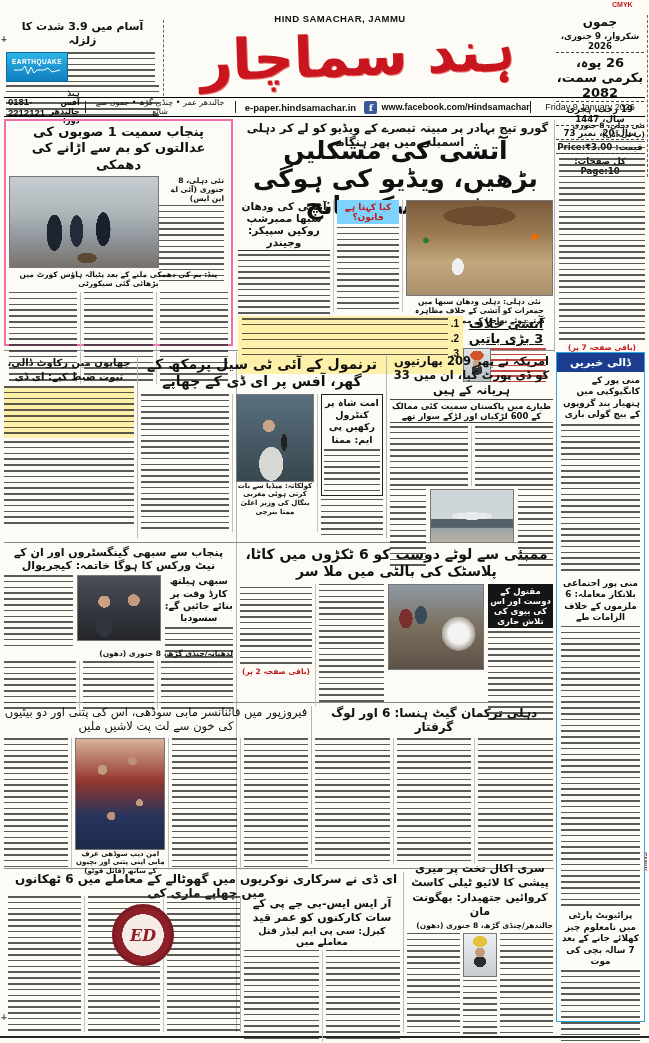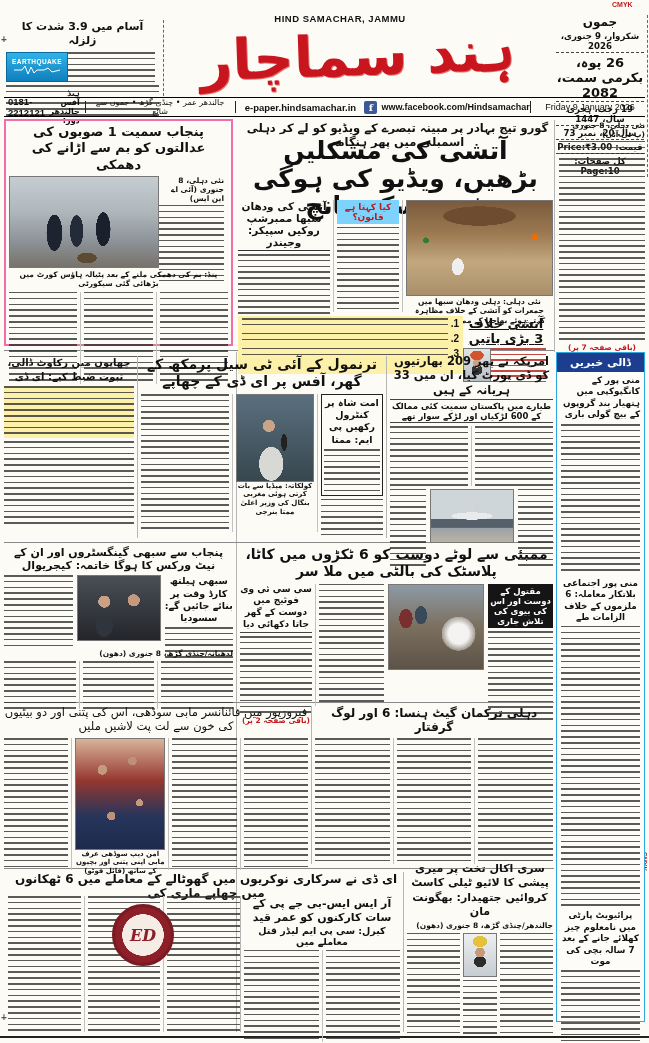--- a/index.html
+++ b/index.html
@@ -266,21 +266,20 @@
       <div class="col tx"></div>
       <div class="vr"></div>
       <div class="col tx"></div>
     </div>
   </div>
 
   <div class="abs" style="left:240px;top:546px;width:313px;height:152px;">
     <div class="u c" style="font-size:14px;font-weight:900;line-height:1.2;">ممبئی سے لوٹے دوست کو 6 ٹکڑوں میں کاٹا، پلاسٹک کی بالٹی میں ملا سر</div>
     <div class="cols" style="margin-top:4px;height:122px;">
       <div style="flex:0 0 72px;">
-        <div class="u c b" style="font-size:9px;line-height:1.3;border-bottom:1px solid #444;padding-bottom:2px;">سی سی ٹی وی فوٹیج میں دوست کے گھر جاتا دکھائی دیا</div>
         <div class="tx" style="height:78px;margin-top:3px;"></div>
         <div class="u c b red" style="font-size:7.5px;margin-top:2px;">(باقی صفحہ 2 پر)</div>
       </div>
       <div class="vr"></div>
       <div class="col tx"></div>
       <div class="ph" style="flex:0 0 96px;height:86px;margin:0 4px;background:
             radial-gradient(circle 24px at 74% 58%,rgba(250,250,250,.95) 42%,rgba(250,250,250,.35) 70%,transparent 71%),
             radial-gradient(ellipse 11px 16px at 18% 40%,#7a2e2e 60%,transparent 61%),
             radial-gradient(ellipse 10px 15px at 34% 36%,#384a5a 60%,transparent 61%),
             linear-gradient(180deg,#8d9aa5 0%,#7b6f5e 50%,#5c5246 100%);"></div>

